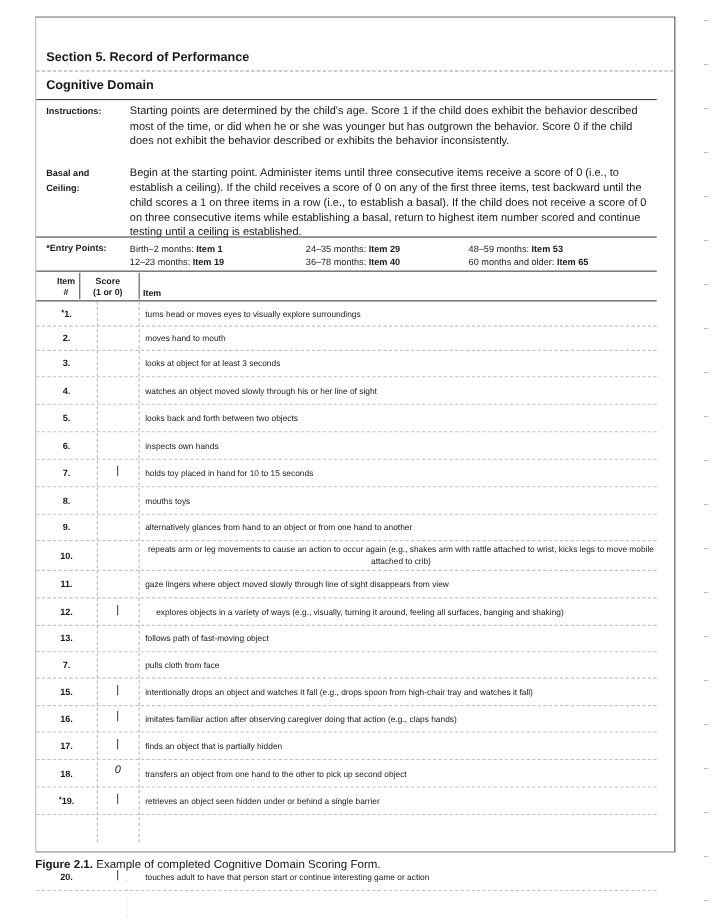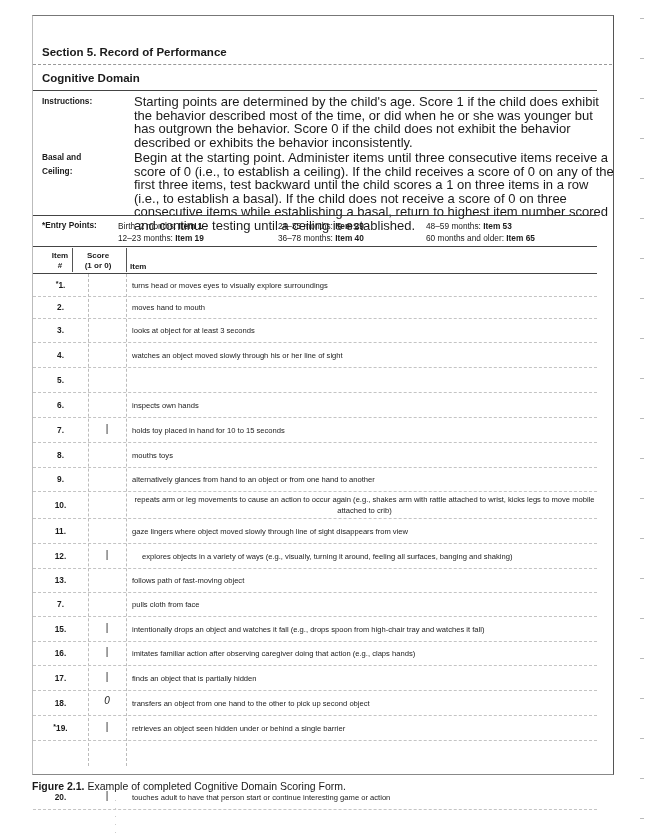--- a/index.html
+++ b/index.html
@@ -17,21 +17,21 @@
     }
     .dotted-rule { position: absolute; left: 33px; width: 579px; border-top: 1px dashed #999; }
     .solid-rule { position: absolute; left: 33px; width: 564px; border-top: 1px solid #444; }
     .domain-title {
       position: absolute; left: 42px; top: 72px; font-size: 11.5px; font-weight: bold;
     }
     .label {
       position: absolute; left: 42px; font-size: 8.3px; font-weight: bold; line-height: 13.5px;
     }
     .para {
-      position: absolute; left: 134px; width: 480px; font-size: 13px; line-height: 13.5px;
+      position: absolute; left: 118px; width: 480px; font-size: 10px; line-height: 13.5px;
     }
     .entry-label { position: absolute; left: 42px; top: 220px; font-size: 8.3px; font-weight: bold; }
     .entry-cell { position: absolute; font-size: 8.3px; line-height: 12px; }
     .entry-cell b { font-weight: bold; }
     .th { position: absolute; font-size: 8px; font-weight: bold; text-align: center; line-height: 10px; }
     .vline { position: absolute; border-left: 1px dashed #bbb; }
     .row {
       position: absolute; left: 33px; width: 564px; border-bottom: 1px dashed #c4c4c4;
     }
     .row .num {
@@ -130,20 +130,21 @@
     <div class="txt" style="top:7px;">looks at object for at least 3 seconds</div>
   </div>
   <div class="row" style="top:342px; height:25px;">
     <div class="num" style="top:8px;"><sup></sup><span>4.</span></div>
     <div class="score" style="top:6px;"></div>
     <div class="txt" style="top:8px;">watches an object moved slowly through his or her line of sight</div>
   </div>
   <div class="row" style="top:367px; height:25px;">
     <div class="num" style="top:8px;"><sup></sup><span>5.</span></div>
     <div class="score" style="top:6px;"></div>
+    <div class="txt" style="top:8px;">looks back and forth between two objects</div>
   </div>
   <div class="row" style="top:392px; height:25px;">
     <div class="num" style="top:8px;"><sup></sup><span>6.</span></div>
     <div class="score" style="top:6px;"></div>
     <div class="txt" style="top:8px;">inspects own hands</div>
   </div>
   <div class="row" style="top:417px; height:25px;">
     <div class="num" style="top:8px;"><sup></sup><span>7.</span></div>
     <div class="score" style="top:6px;">|</div>
     <div class="txt" style="top:8px;">holds toy placed in hand for 10 to 15 seconds</div>

